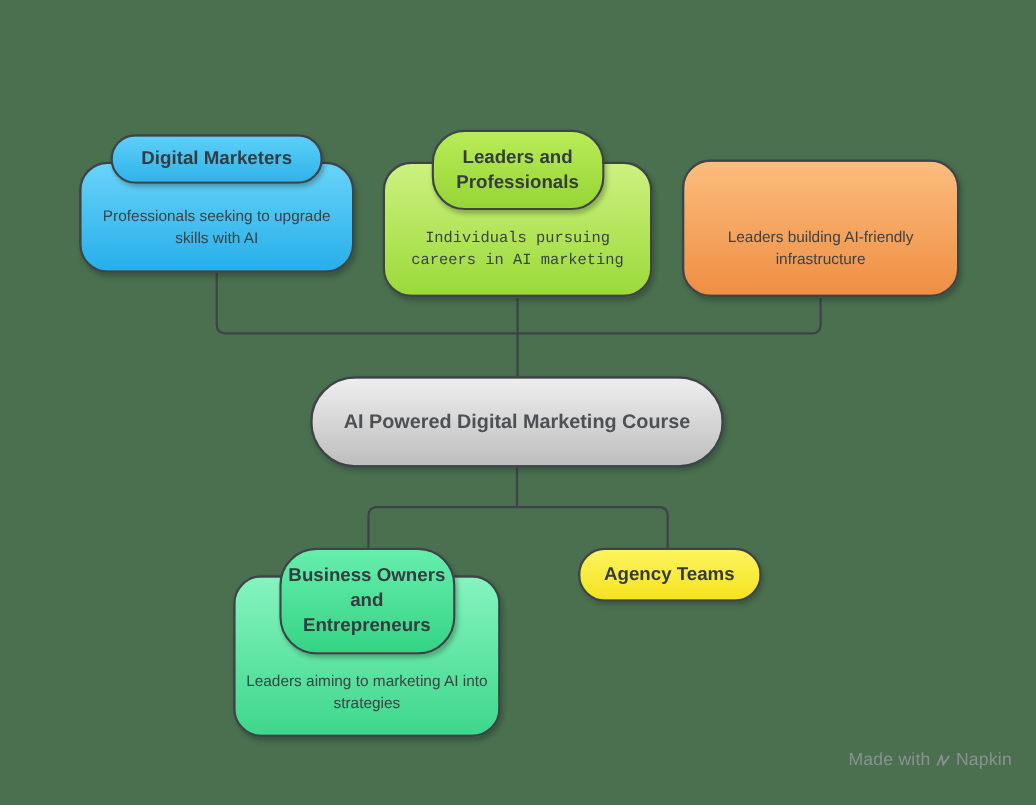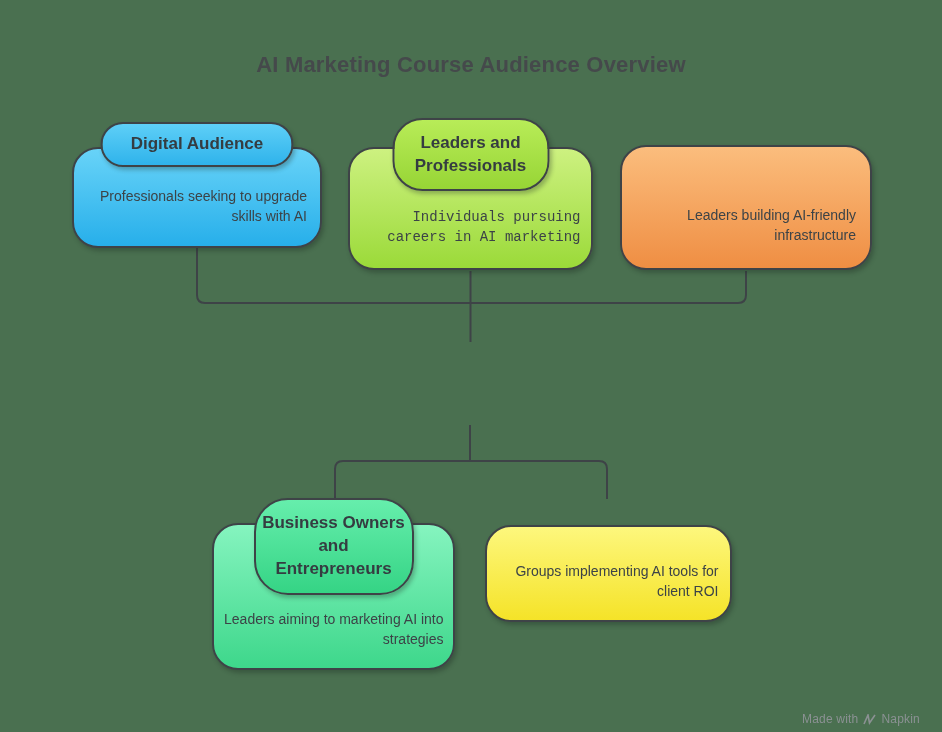--- a/index.html
+++ b/index.html
@@ -31,21 +31,21 @@
     position:absolute;top:0;left:50%;transform:translateX(-50%);
     border:2px solid #3E4347;border-radius:26px;
     box-sizing:border-box;
     display:flex;align-items:center;justify-content:center;
     text-align:center;
     font-weight:700;font-size:17px;line-height:1.35;color:#353C41;
     box-shadow:2px 3px 4px rgba(30,42,34,.3);
     z-index:2;
   }
   .node-description{
-    margin:0;text-align:right;
+    margin:0;text-align:center;
     font-size:14px;line-height:1.36;color:#3C4347;
   }
 
   
   .node-blue{left:72px;top:122px;width:250px;height:126px;}
   .node-blue .node-header{width:193px;height:45px;border-radius:23px;
     background:linear-gradient(180deg,#5ECFF7 0%,#2FB3EB 100%);}
   .node-blue .node-body{height:101px;padding-top:18px;
     background:linear-gradient(180deg,#68D3F8 0%,#27AFEA 100%);}
 
@@ -82,79 +82,81 @@
 
   .node-yellow{left:485px;top:498px;width:247px;height:124px;}
   .node-yellow .node-header{width:167px;height:49px;border-radius:25px;
     background:linear-gradient(180deg,#FDF45F 0%,#F5E31D 100%);}
   .node-yellow .node-body{height:97px;padding-top:16px;
     background:linear-gradient(180deg,#FDF77D 0%,#F5E328 100%);}
 
   .node-description{max-width:220px;}
 
   .watermark{
-    position:absolute;right:22px;bottom:6px;
+    position:absolute;right:22px;bottom:32px;
     display:flex;align-items:center;gap:5px;
-    color:#8B9193;font-size:12px;letter-spacing:.2px;
+    color:#8B9193;font-size:16px;letter-spacing:.2px;
   }
   .watermark svg{display:block;}
 </style>
 </head>
 <body>
 
 <div class="canvas">
 
-  <h1 class="diagram-title">AI Marketing Course Audience Overview</h1>
 
   <svg class="connectors" width="942" height="732" viewBox="0 0 942 732">
     <g fill="none" stroke="#3E4347" stroke-width="2">
       <path d="M197,248 V295 Q197,303 205,303 H738 Q746,303 746,295 V271"></path>
       <path d="M470.5,271 V342"></path>
       <path d="M470,425 V461"></path>
       <path d="M335,499 V469 Q335,461 343,461 H599 Q607,461 607,469 V499"></path>
     </g>
   </svg>
 
   <div class="node node-blue">
     <div class="node-body">
       <p class="node-description">Professionals seeking to upgrade skills with AI</p>
     </div>
     <div class="node-header">
-      <span class="hdr-text">Digital Audience</span>
+      <span class="hdr-text">Digital Marketers</span>
     </div>
   </div>
 
   <div class="node node-lime">
     <div class="node-body">
       <p class="node-description">Individuals pursuing careers in AI marketing</p>
     </div>
     <div class="node-header">
       <span class="hdr-text">Leaders and Professionals</span>
     </div>
   </div>
 
   <div class="node node-orange">
     <div class="node-body">
       <p class="node-description">Leaders building AI-friendly infrastructure</p>
     </div>
   </div>
 
+  <div class="node-center">
+    <span>AI Powered Digital Marketing Course</span>
+  </div>
 
   <div class="node node-spring">
     <div class="node-body">
       <p class="node-description">Leaders aiming to marketing AI into strategies</p>
     </div>
     <div class="node-header">
       <span class="hdr-text">Business Owners and Entrepreneurs</span>
     </div>
   </div>
 
   <div class="node node-yellow">
-    <div class="node-body">
-      <p class="node-description">Groups implementing AI tools for client ROI</p>
+    <div class="node-header">
+      <span class="hdr-text">Agency Teams</span>
     </div>
   </div>
 
   <div class="watermark">
     <span>Made with</span>
     <svg width="13" height="11" viewBox="0 0 13 11">
       <path d="M1 10 L5 1 L6.5 9 L12 1" fill="none" stroke="#8B9193" stroke-width="1.6"></path>
     </svg>
     <span>Napkin</span>
   </div>

